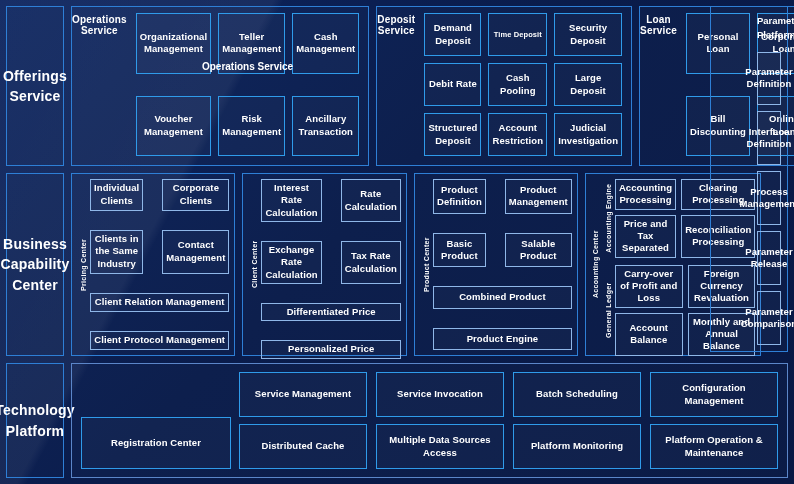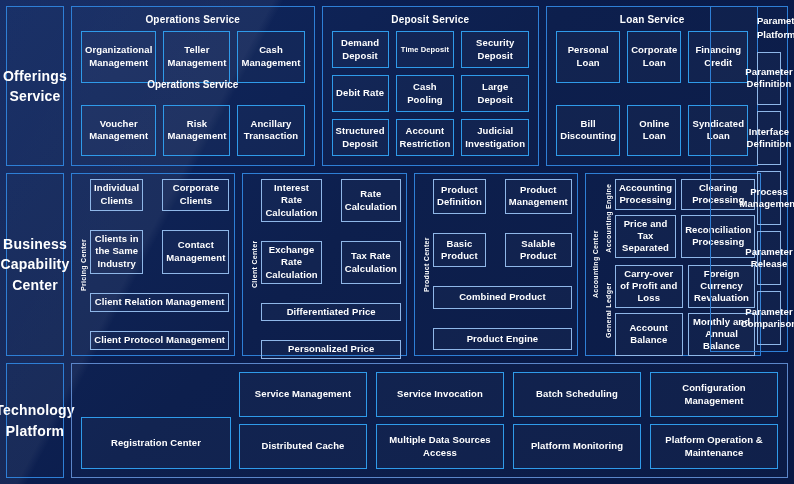--- a/index.html
+++ b/index.html
@@ -52,21 +52,21 @@
     padding:2px 3px;
     letter-spacing:.1px;
   }
   .cell.soft{ border-color:#8fb7e8; }
   .cell.tiny{ font-size:7.5px; }
 
   
   #top-row{ height:160px; }
   #top-row .svc{
     flex:1;
-    display:flex; flex-direction:column;
+    display:flex; flex-direction:row;
   }
   .svc-grid{
     flex:1;
     display:grid; gap:7px;
     padding:6px 9px 9px 9px;
     position:relative;
   }
   #ops-grid{ grid-template-columns:repeat(3,1fr); grid-template-rows:repeat(2,1fr); row-gap:22px; }
   #dep-grid{ grid-template-columns:repeat(3,1fr); grid-template-rows:repeat(3,1fr); }
   #loan-grid{ grid-template-columns:repeat(3,1fr); grid-template-rows:repeat(2,1fr); row-gap:22px; }

